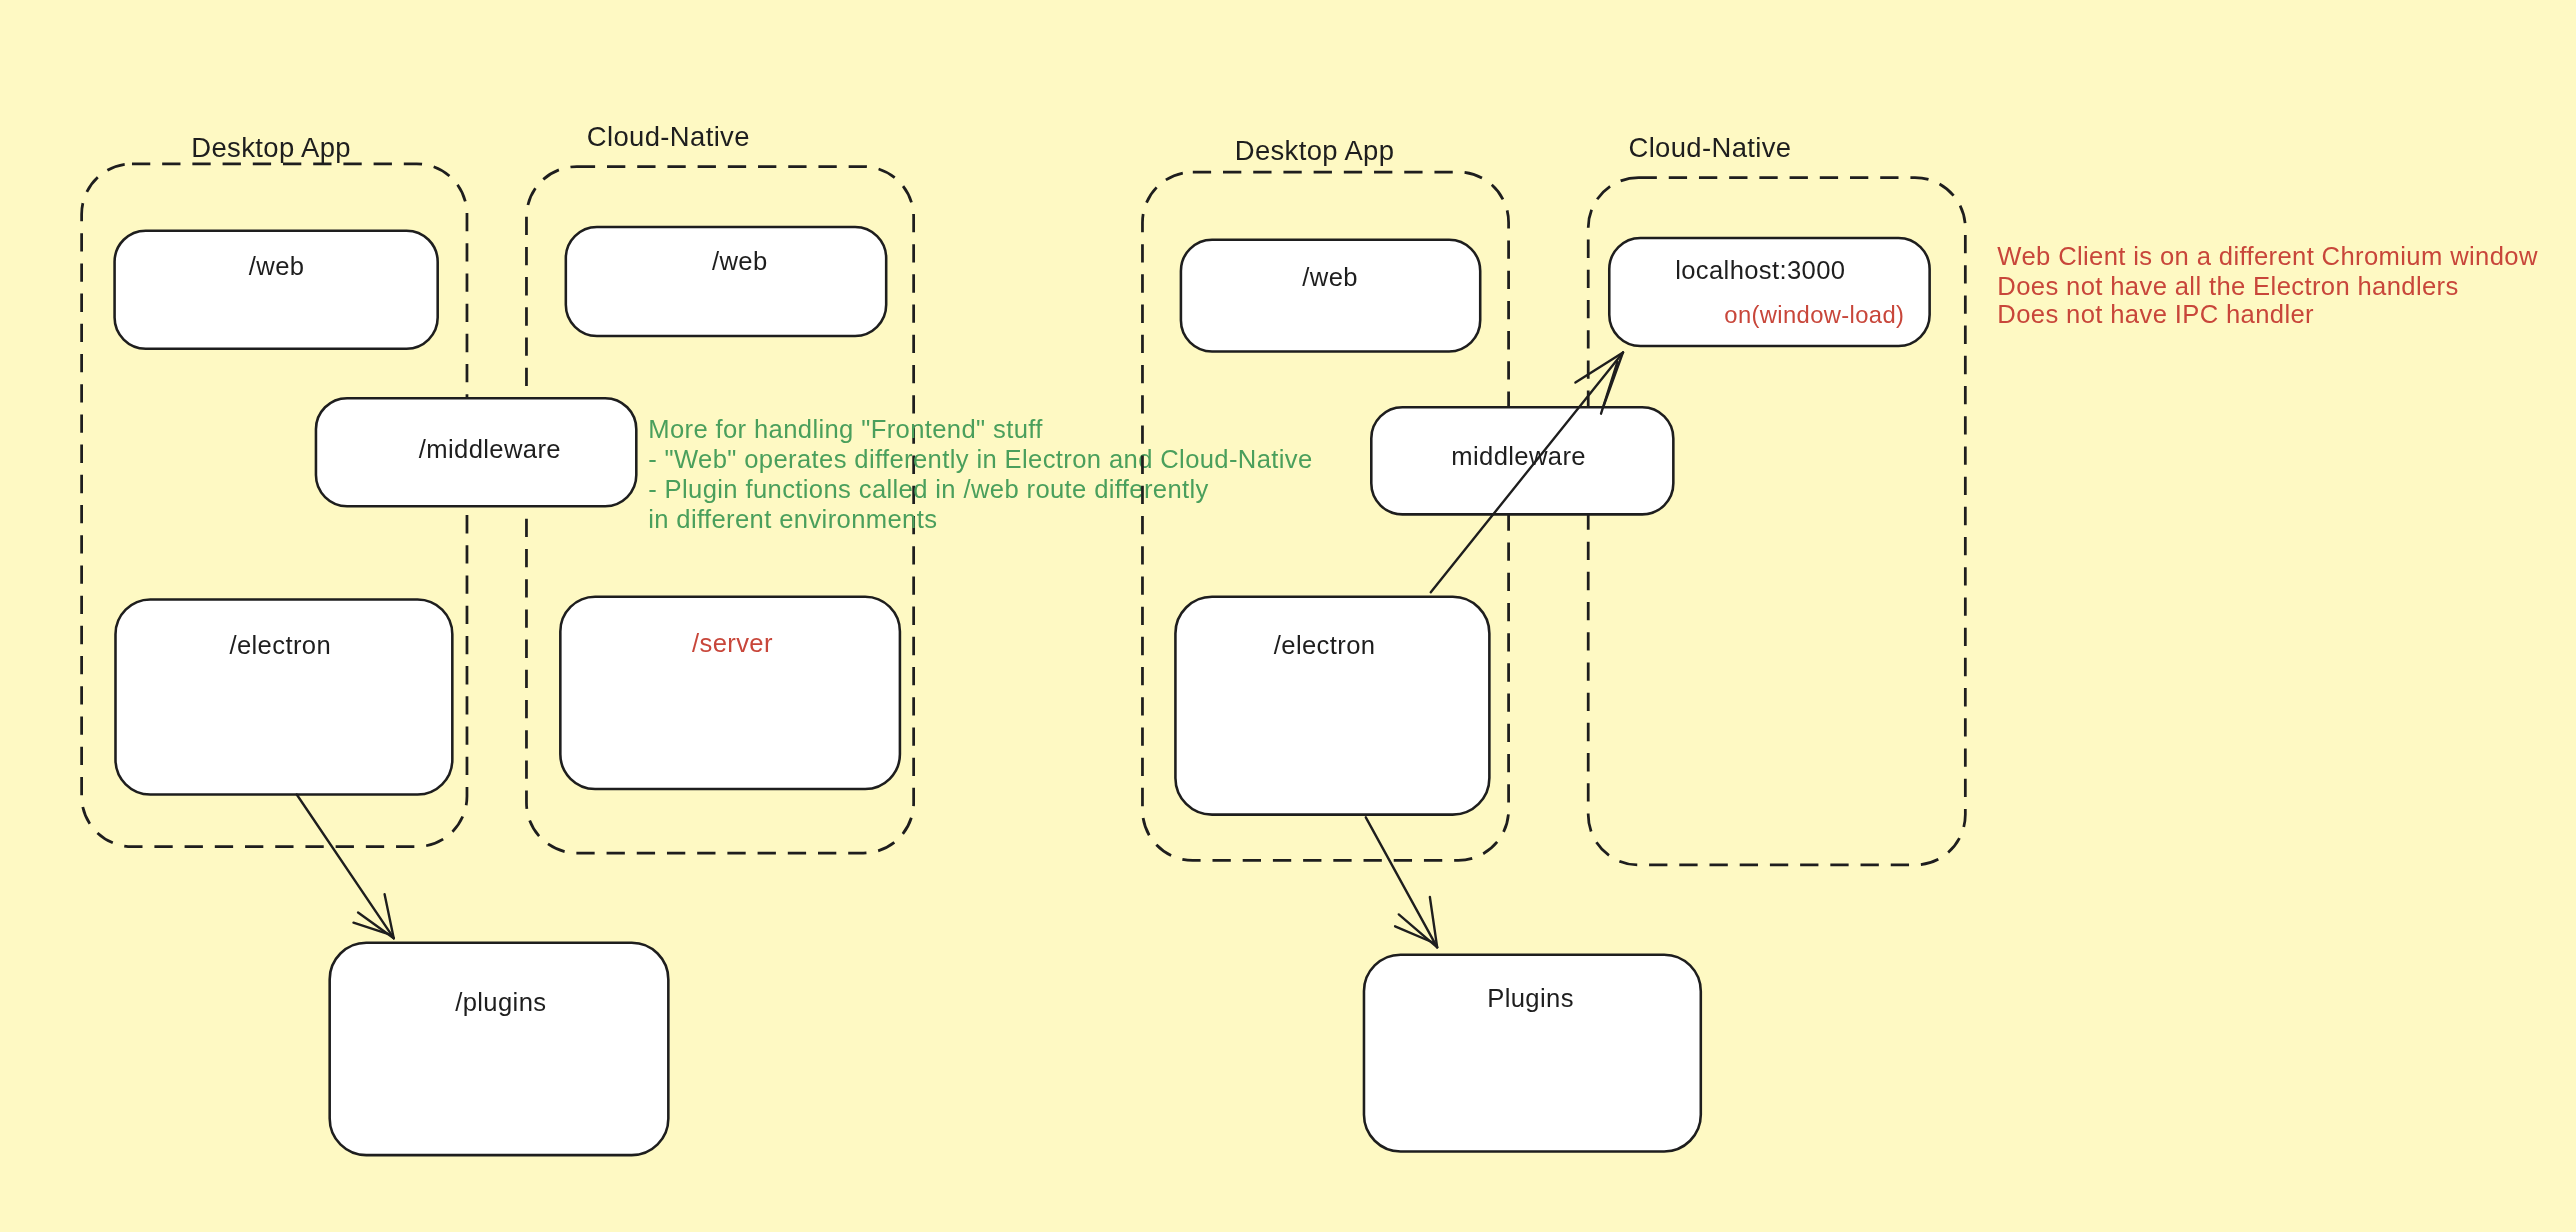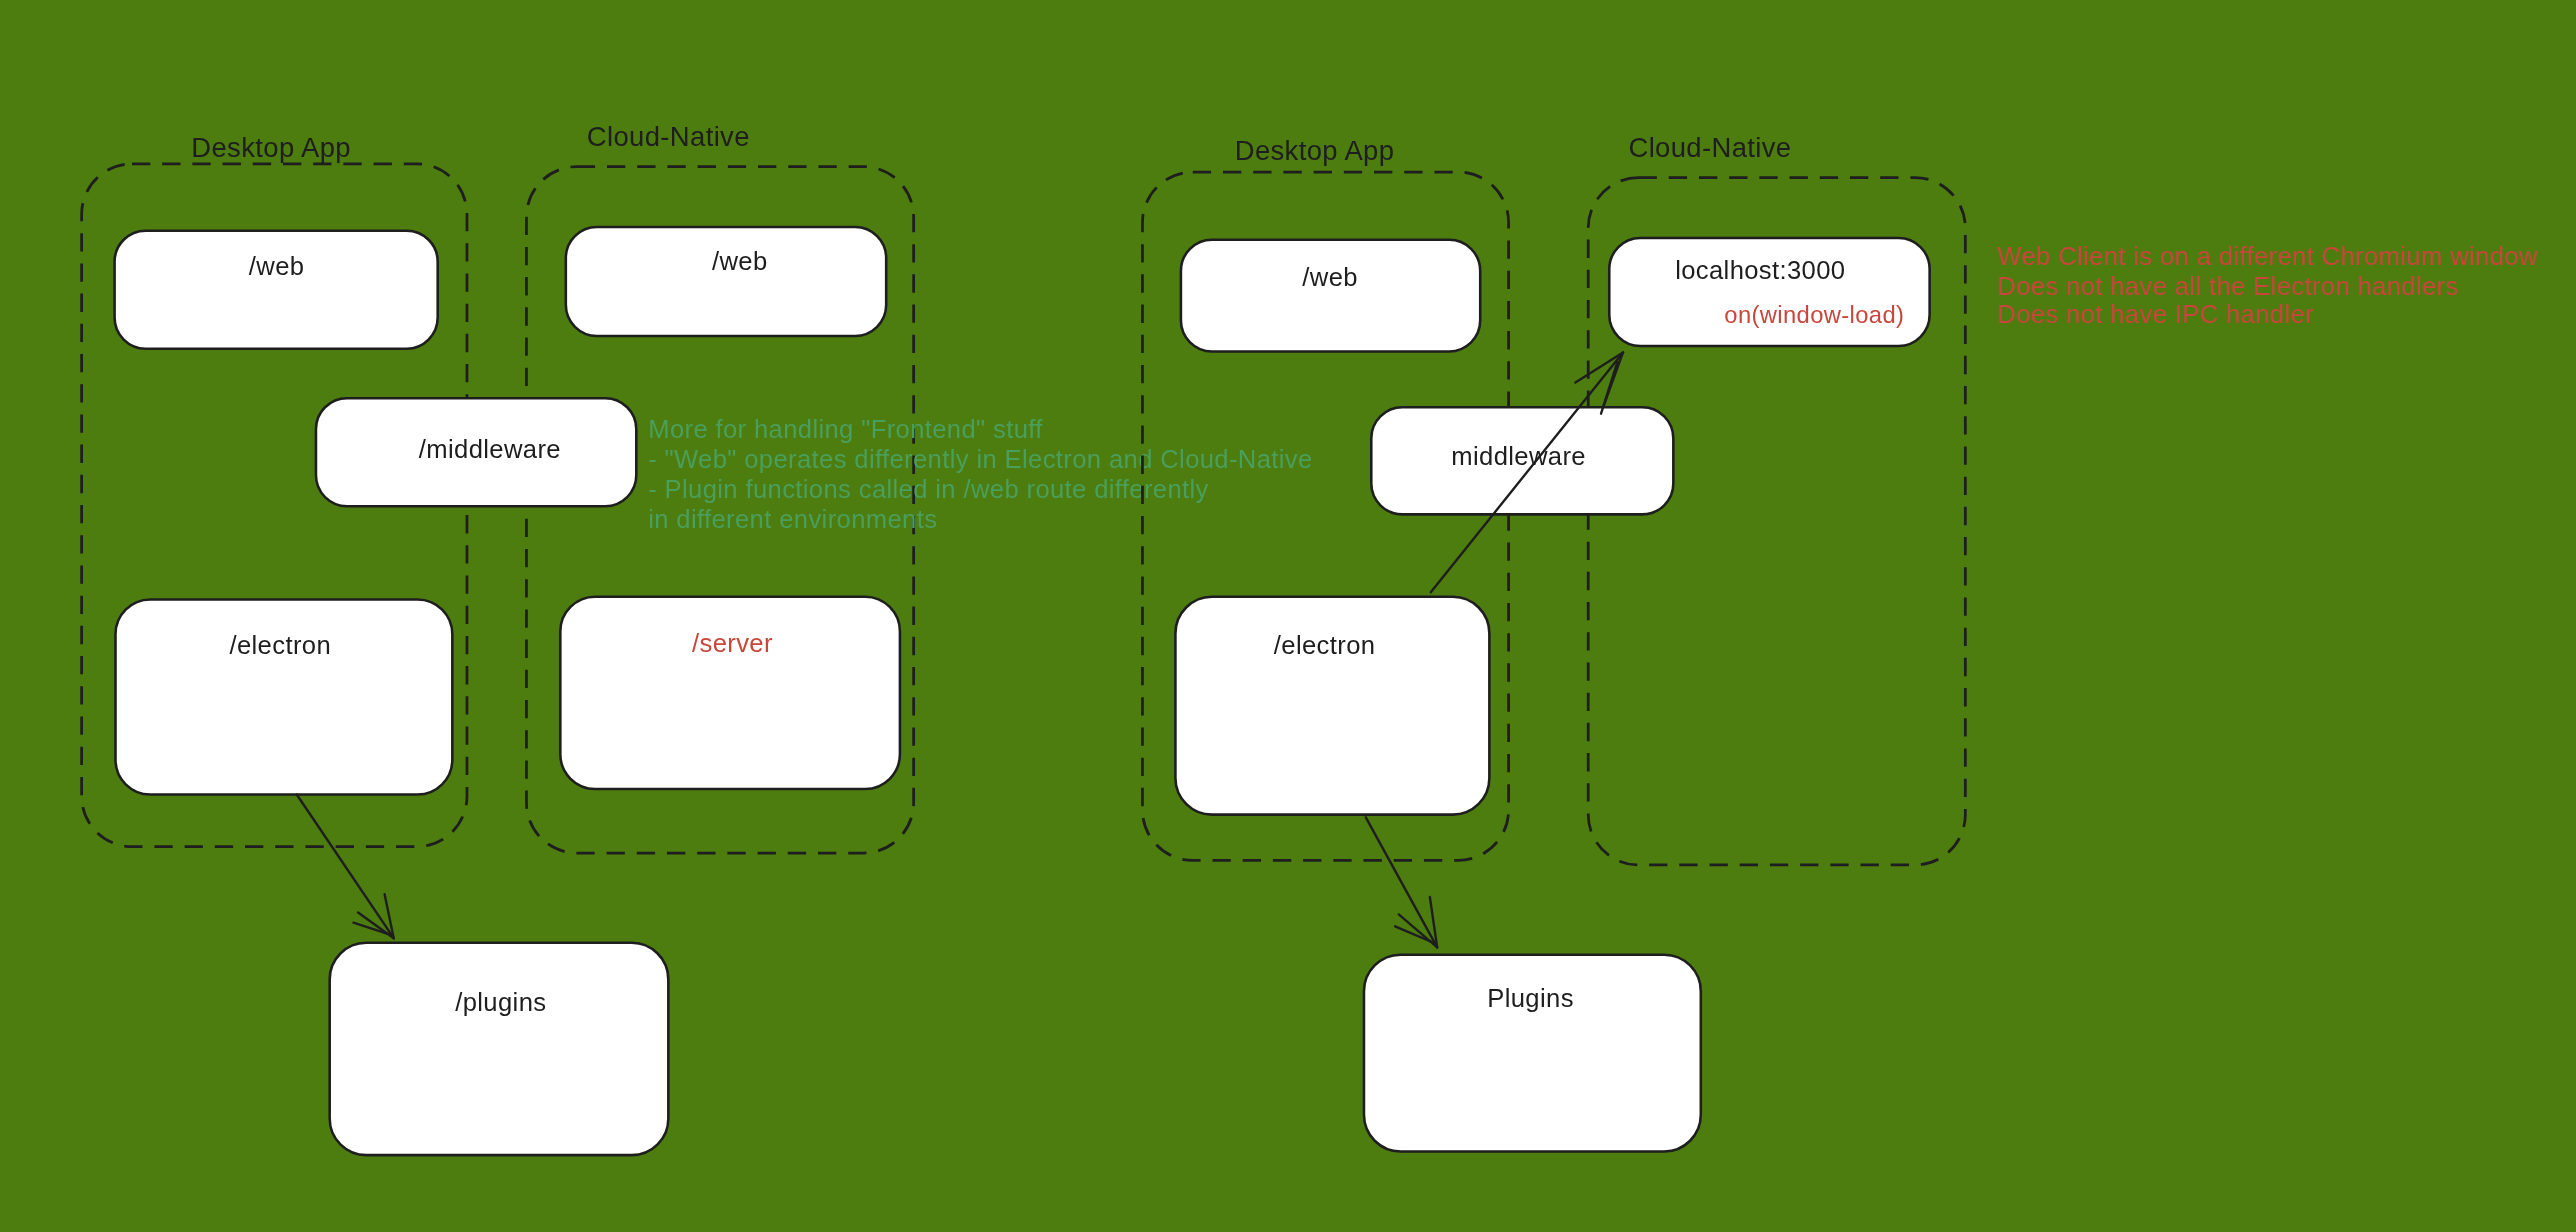--- a/index.html
+++ b/index.html
@@ -4,21 +4,21 @@
 <style>
   html, body {
     margin: 0;
     padding: 0;
     background: #ffffff;
   }
   #canvas {
     position: relative;
     width: 2576px;
     height: 1232px;
-    background: #4d7c0f;
+    background: #fef9c3;
     overflow: hidden;
   }
   svg { position: absolute; left: 0; top: 0; }
   .shape {
     fill: #ffffff;
     stroke: #1e1e1e;
     stroke-width: 2.8;
   }
   .container-rect {
     fill: none;

